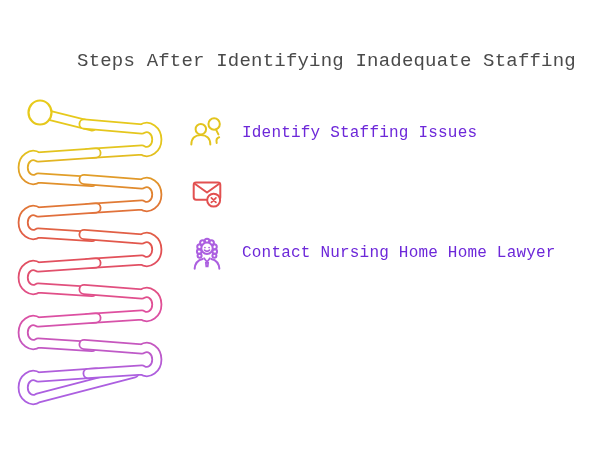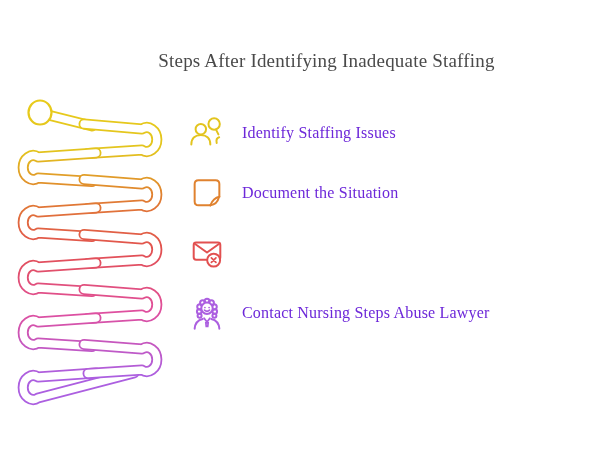--- a/index.html
+++ b/index.html
@@ -1,17 +1,17 @@
 <!DOCTYPE html>
 <html><head>
 <meta charset="utf-8">
 <style>
   html,body{margin:0;padding:0;background:#fff;}
   #page{position:relative;width:615px;height:456px;background:#ffffff;overflow:hidden;
-        font-family:Liberation Serif, serif;}
+        font-family:Liberation Mono, monospace;}
   #title{position:absolute;left:38px;top:50px;width:577px;text-align:center;
          font-size:19px;letter-spacing:.2px;color:#4a4a4a;font-weight:400;}
   #coil-layer{position:absolute;left:0;top:0;}
   .tube-c{fill:none;stroke:url(#coilgrad);stroke-width:11;stroke-linecap:round;stroke-linejoin:round;}
   .tube-w{fill:none;stroke:#ffffff;stroke-width:7.4;stroke-linecap:round;stroke-linejoin:round;}
   #steps{position:absolute;left:188px;top:103px;}
   .step-row{display:flex;align-items:center;height:60px;}
   .step-icon{width:38px;height:38px;flex:0 0 38px;}
   .step-icon svg{display:block;width:38px;height:38px;}
   .ic{fill:none;stroke:currentColor;stroke-width:2.1;stroke-linecap:round;stroke-linejoin:round;}
@@ -75,30 +75,20 @@
           <circle class="ic" cx="13.5" cy="16" r="5.5"></circle>
           <path class="ic" d="M 3.5,32 C 3.5,25 8,22 13.5,22 C 19,22 23.5,25 23.5,32"></path>
           <circle class="ic" cx="27.5" cy="10.5" r="6"></circle>
           <path class="ic" d="M 29.5,16.5 L 32,21.5"></path>
           <path class="ic" d="M 32.8,24.5 C 30,25.3 29.6,27.8 30.2,30.5"></path>
         </svg>
       </span>
       <span class="step-label">Identify Staffing Issues</span>
     </div>
 
-    <div class="step-row">
-      <span class="step-icon">
-        <svg viewBox="0 0 40 40" color="#E0822F">
-          <path class="ic" d="M 33,24 L 33,10.5 Q 33,6.5 29,6.5 L 11,6.5 Q 7,6.5 7,10.5 L 7,29 Q 7,33 11,33 L 23.5,33"></path>
-          <path class="ic" d="M 23.5,33 C 25.5,28 28,25 33,24"></path>
-          <path class="ic" d="M 23.5,33 C 28.5,32 31.2,29.5 32.2,25.5"></path>
-        </svg>
-      </span>
-      <span class="step-label">Document the Situation</span>
-    </div>
 
     <div class="step-row">
       <span class="step-icon">
         <svg viewBox="0 0 40 40" color="#E25050">
           <path class="ic" d="M 8.5,9 L 31.5,9 Q 34,9 34,11.5 L 34,24.5 Q 34,27 31.5,27 L 8.5,27 Q 6,27 6,24.5 L 6,11.5 Q 6,9 8.5,9 Z"></path>
           <path class="ic" d="M 7.5,10.5 L 20,19.5 L 32.5,10.5"></path>
           <circle class="icw" cx="27" cy="27.5" r="6.8"></circle>
           <path class="icthin" d="M 24.6,25.1 L 29.4,29.9 M 29.4,25.1 L 24.6,29.9"></path>
         </svg>
       </span>
@@ -120,17 +110,17 @@
           <circle class="icw" cx="20" cy="15" r="6"></circle>
           <circle class="icdot" cx="17.8" cy="14.2" r="0.9"></circle>
           <circle class="icdot" cx="22.2" cy="14.2" r="0.9"></circle>
           <path class="icthin" d="M 17.4,17 Q 20,19.3 22.6,17"></path>
           <path class="ic" d="M 7,36.5 C 7.5,30 11,27.3 15.5,26.3"></path>
           <path class="ic" d="M 33,36.5 C 32.5,30 29,27.3 24.5,26.3"></path>
           <path class="icthin" d="M 17,25.5 L 20,29.5 L 23,25.5"></path>
           <path class="icthin" d="M 18.8,30.5 L 21.2,30.5 L 20.8,34 L 19.2,34 Z"></path>
         </svg>
       </span>
-      <span class="step-label">Contact Nursing Steps Abuse Lawyer</span>
+      <span class="step-label">Contact Nursing Home Home Lawyer</span>
     </div>
 
   </div>
 </div>
 
 </body></html>

